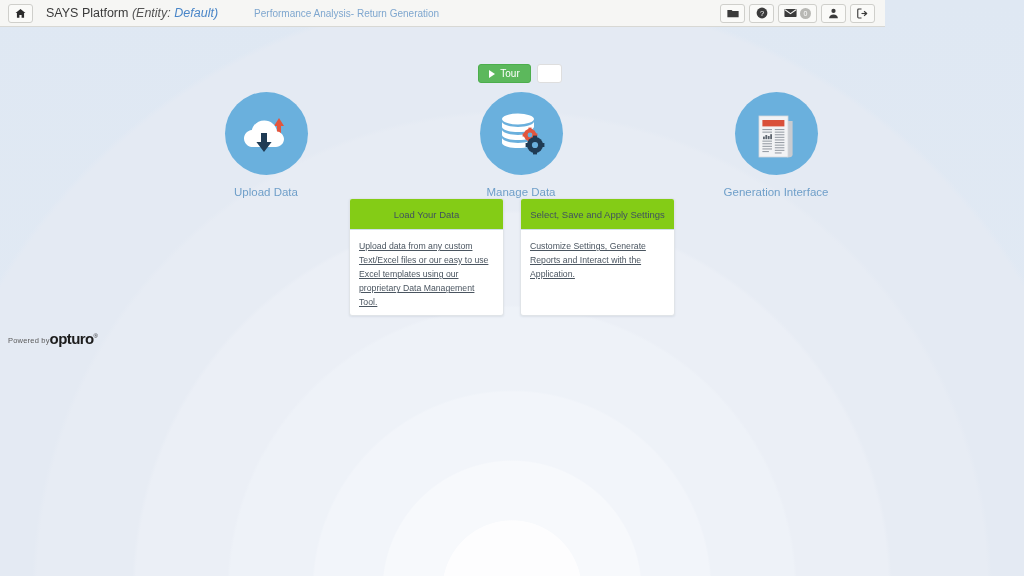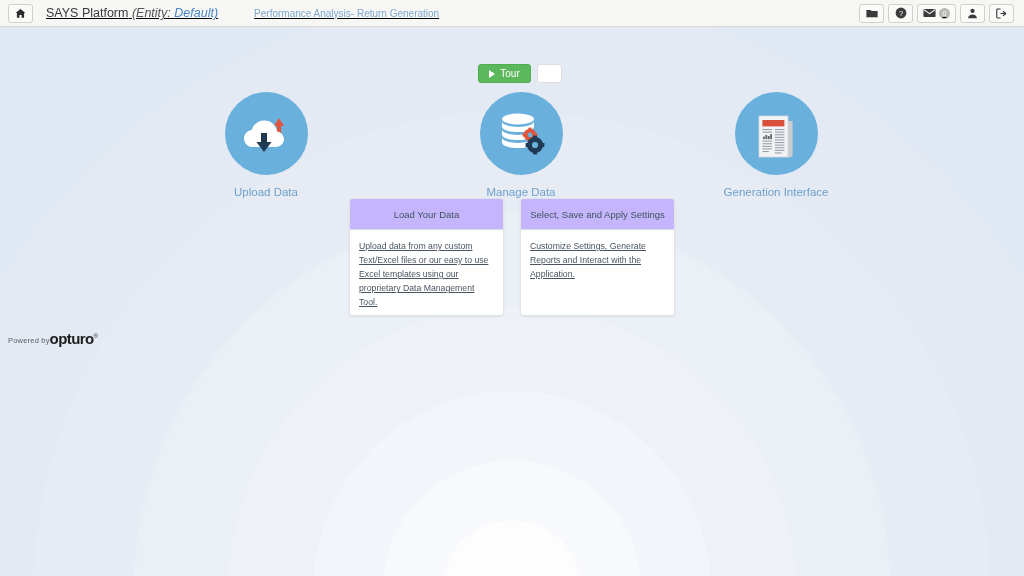--- a/index.html
+++ b/index.html
@@ -30,28 +30,27 @@
       radial-gradient(circle 480px at 512px 590px, #e7ecf4 0%, #e7ecf4 99%, rgba(0,0,0,0) 100%),
       radial-gradient(circle 600px at 512px 590px, #e4eaf3 0%, #e4eaf3 99%, rgba(0,0,0,0) 100%),
       linear-gradient(180deg, #dfe8f3 0%, #e2eaf4 100%);
     pointer-events: none;
   }
 
   
   #topbar {
     position: absolute;
     top: 0; left: 0;
-    width: 1024px;
+    width: 885px;
     height: 27px;
     background: #f6f6f4;
     border-bottom: 1px solid #d8d8d4;
     display: flex;
     align-items: center;
     z-index: 20;
-    text-decoration: underline;
   }
 
   .home-btn {
     width: 25px; height: 19px;
     margin-left: 8px;
     background: #fafaf8;
     border: 1px solid #cfcfcb;
     border-radius: 3px;
     display: flex;
     align-items: center;
@@ -197,21 +196,21 @@
     background: #fff;
     border: 1px solid #e0e4e8;
     border-radius: 3px;
     box-shadow: 0 1px 2px rgba(120,135,155,0.16);
     display: flex;
     flex-direction: column;
     overflow: hidden;
   }
   .card-head {
     height: 31px;
-    background: #c4b5fd;
+    background: #84cc16;
     border-bottom: 1px solid #cfe0e8;
     display: flex;
     align-items: center;
     justify-content: center;
     font-size: 9.5px;
     color: #41525e;
   }
   .card-body {
     flex: 1;
     padding: 9px 9px 0 9px;

